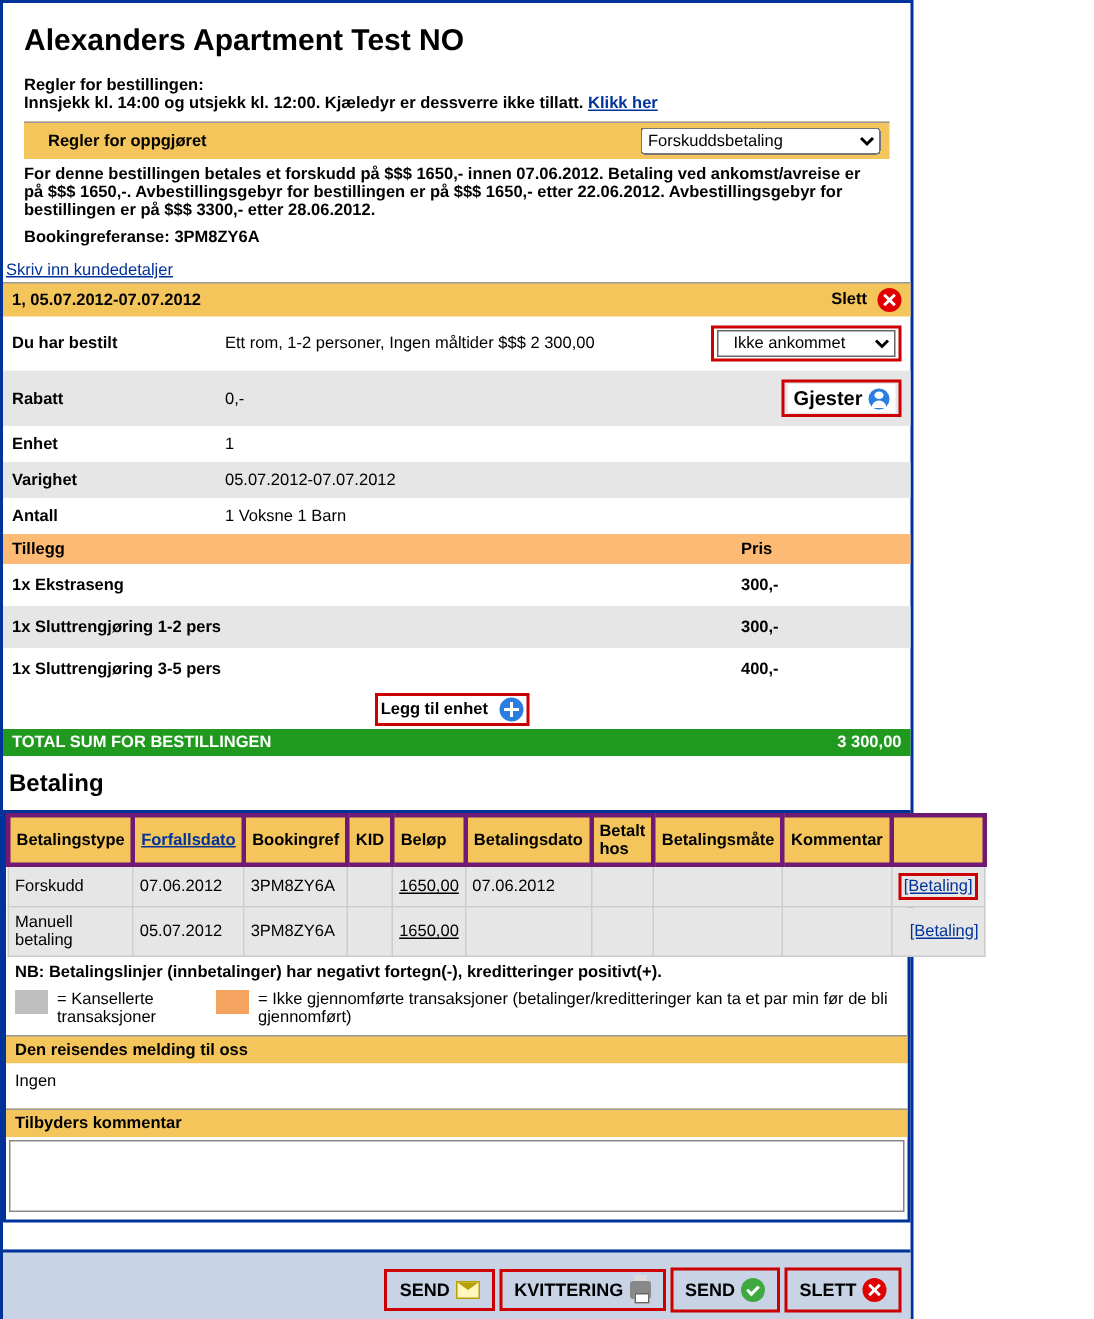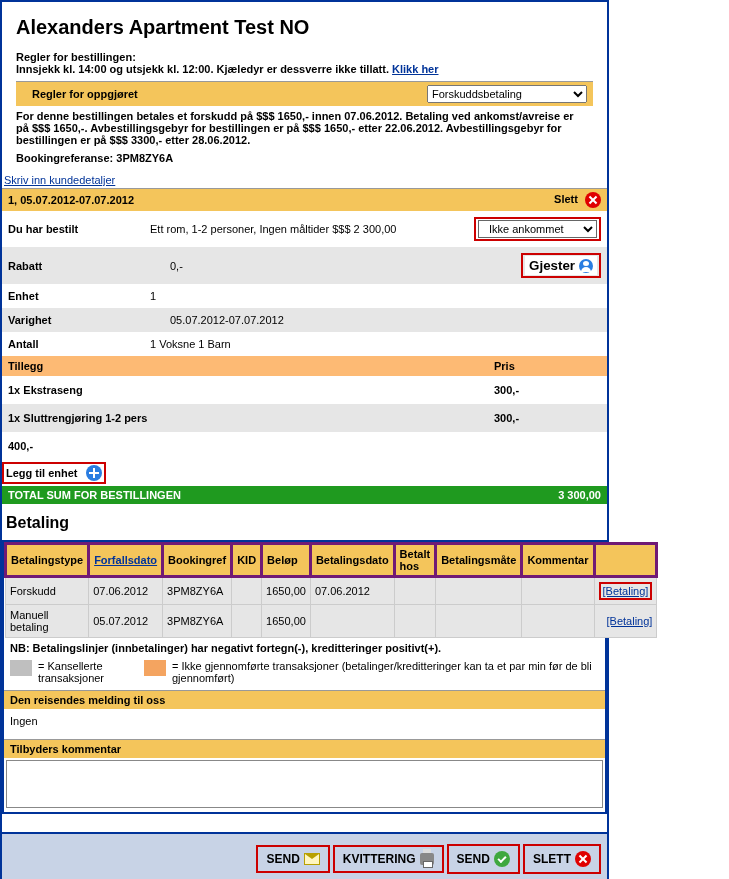--- a/index.html
+++ b/index.html
@@ -8,21 +8,21 @@
   .content { padding: 10px 14px 4px 14px; }
   h1 { font-size: 20px; font-weight: bold; margin: 4px 0 12px 0; }
   .bold { font-weight: bold; }
   .yellow-bar { background: #f4c55b; font-weight: bold; padding: 3px 6px; border-top: 1px solid #999; }
   .yellow-bar.flex { display: flex; justify-content: space-between; align-items: center; }
   .link { color: #003399; text-decoration: underline; cursor: pointer; }
   .select { font-size: 11px; height: 18px; }
   .rules-body { padding: 4px 6px 6px 0; font-weight: bold; }
   .booking-body { position: relative; border-radius: 28px; }
   .row { display: flex; align-items: center; padding: 6px 6px; }
-  .row.alt { background: #e6e6e6; gap: 20px; }
+  .row.alt { background: #e6e6e6; }
   .lbl { width: 142px; font-weight: bold; }
   .val { flex: 1; }
   .status-select { border: 1px solid #666; padding: 1px 16px 1px 6px; font-size: 11px; background: #fff; appearance: auto; }
   .redbox { border: 2px solid #cc0000; padding: 1px 2px; display: inline-flex; align-items: center; gap: 4px; }
   .gjester-btn { font-weight: bold; background: #fff; border: none; padding: 2px 4px; cursor: pointer; display: inline-flex; align-items: center; gap: 4px; }
   .icon-person { width: 14px; height: 14px; background: #2a7de1; border-radius: 50%; position: relative; display: inline-block; }
   .icon-person::before { content: ''; position: absolute; top: 2px; left: 4px; width: 6px; height: 5px; background: #fff; border-radius: 50%; }
   .icon-person::after { content: ''; position: absolute; bottom: 1px; left: 2px; width: 10px; height: 5px; background: #fff; border-radius: 5px 5px 0 0; }
   .icon-x { width: 16px; height: 16px; background: #e00000; border-radius: 50%; position: relative; display: inline-block; vertical-align: middle; margin-left: 4px; }
   .icon-x::before, .icon-x::after { content: ''; position: absolute; left: 7px; top: 3px; width: 2px; height: 10px; background: #fff; }
@@ -37,28 +37,28 @@
   .icon-envelope { width: 16px; height: 12px; background: #fff6c0; border: 1px solid #b8a000; position: relative; display: inline-block; vertical-align: middle; margin-left: 4px; }
   .icon-envelope::before { content: ''; position: absolute; left: 0; top: 0; border-left: 7px solid transparent; border-right: 7px solid transparent; border-top: 5px solid #b8a000; }
   .icon-print { width: 14px; height: 12px; background: #888; position: relative; display: inline-block; vertical-align: middle; margin-left: 4px; border-radius: 2px; }
   .icon-print::before { content: ''; position: absolute; top: -4px; left: 3px; width: 8px; height: 4px; background: #ddd; }
   .icon-print::after { content: ''; position: absolute; bottom: -3px; left: 3px; width: 8px; height: 5px; background: #fff; border: 1px solid #666; }
   .addon-header { background: #fdba74; display: flex; padding: 4px 6px; font-weight: bold; }
   .addon-header .c1 { flex: 0 0 486px; }
   .addon-row { display: flex; padding: 8px 6px; font-weight: bold; }
   .addon-row .c1 { flex: 0 0 486px; }
   .addon-row.alt { background: #e6e6e6; }
-  .add-unit-bar { text-align: left; padding: 2px 6px 2px 0; }
+  .add-unit-bar { text-align: center; padding: 2px 6px 2px 0; }
   .green-bar { background: #1f9a1f; color: #fff; font-weight: bold; display: flex; padding: 3px 6px; }
   .green-bar .left { flex: 1; }
   h2.section { font-size: 16px; font-weight: bold; margin: 10px 0 8px 4px; }
   table.pay { border-collapse: collapse; width: 100%; }
   table.pay th { background: #f4c55b; font-weight: bold; font-size: 11px; padding: 3px 4px; border: 3px solid #701a75; text-align: left; }
   table.pay td { background: #e6e6e6; font-size: 11px; padding: 4px 4px; border: 1px solid #ccc; }
-  table.pay td.right { text-align: center; }
+  table.pay td.right { text-align: center; text-decoration: underline; }
   .note { font-weight: bold; padding: 4px 6px; }
   .legend { display: flex; align-items: flex-start; padding: 2px 6px 6px 6px; font-size: 11px; gap: 6px; }
   .swatch { width: 22px; height: 16px; display: inline-block; flex-shrink: 0; }
   .swatch.grey { background: #bfbfbf; }
   .swatch.orange { background: #f4a460; }
   .msg-body { background: #fff; padding: 6px; min-height: 30px; }
   .textarea { width: 100%; height: 48px; border: 1px solid #888; resize: none; font-family: inherit; font-size: 11px; }
   .footer { border-top: 2px solid #003399; background: #c8d3e6; padding: 10px 6px; text-align: right; }
   .footer .btn { display: inline-flex; align-items: center; background: #c8d3e6; border: none; font-weight: bold; font-size: 12px; padding: 4px 6px; cursor: pointer; }
   .right-cell { text-align: right; }
@@ -139,20 +139,21 @@
     </div>
     <div class="addon-row">
       <div class="c1">1x Ekstraseng</div>
       <div>300,-</div>
     </div>
     <div class="addon-row alt">
       <div class="c1">1x Sluttrengjøring 1-2 pers</div>
       <div>300,-</div>
     </div>
     <div class="addon-row">
+      <div class="c1">1x Sluttrengjøring 3-5 pers</div>
       <div>400,-</div>
     </div>
 
     <div class="add-unit-bar">
       <span class="redbox">
         <span class="bold">Legg til enhet</span>
         <span class="icon-plus"></span>
       </span>
     </div>
   </div>

